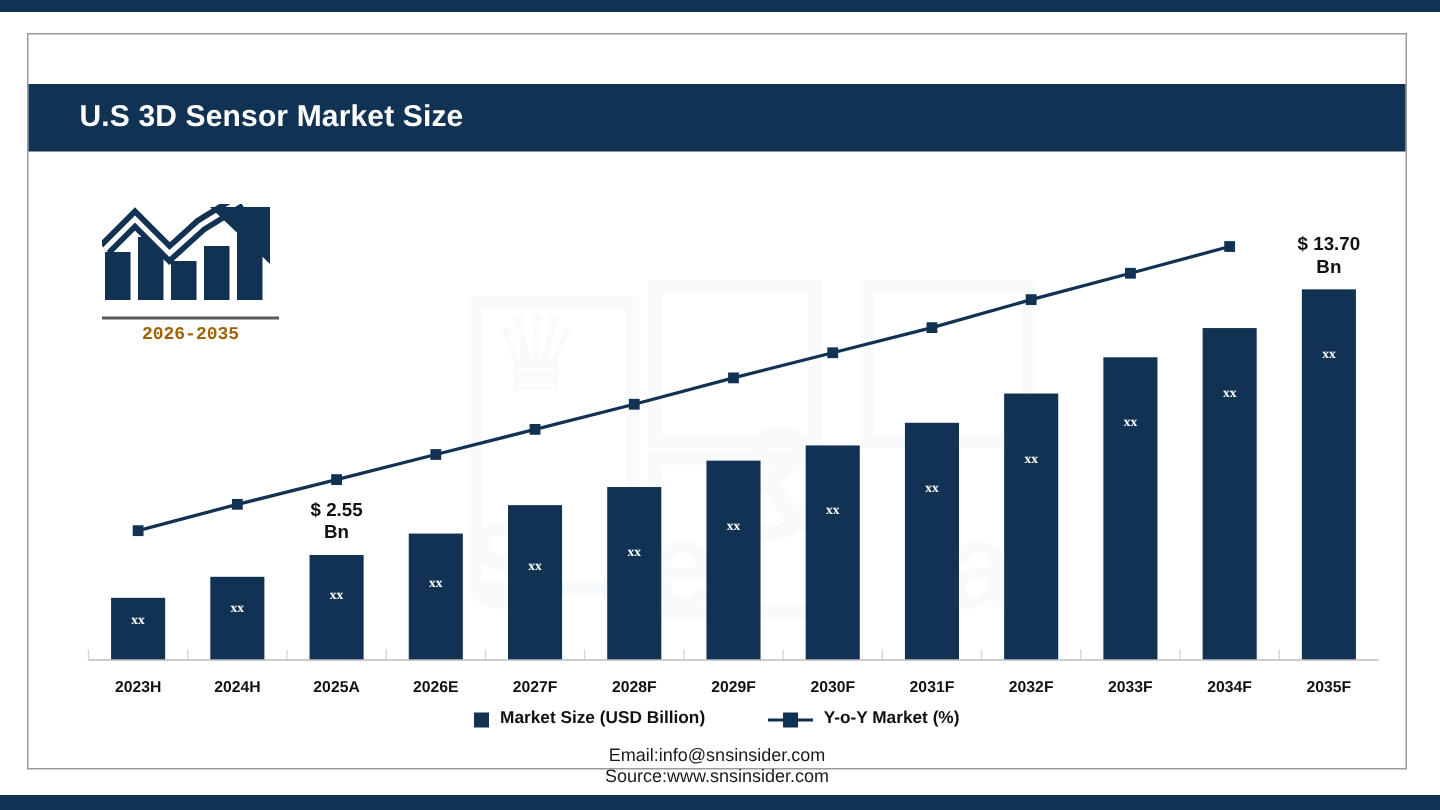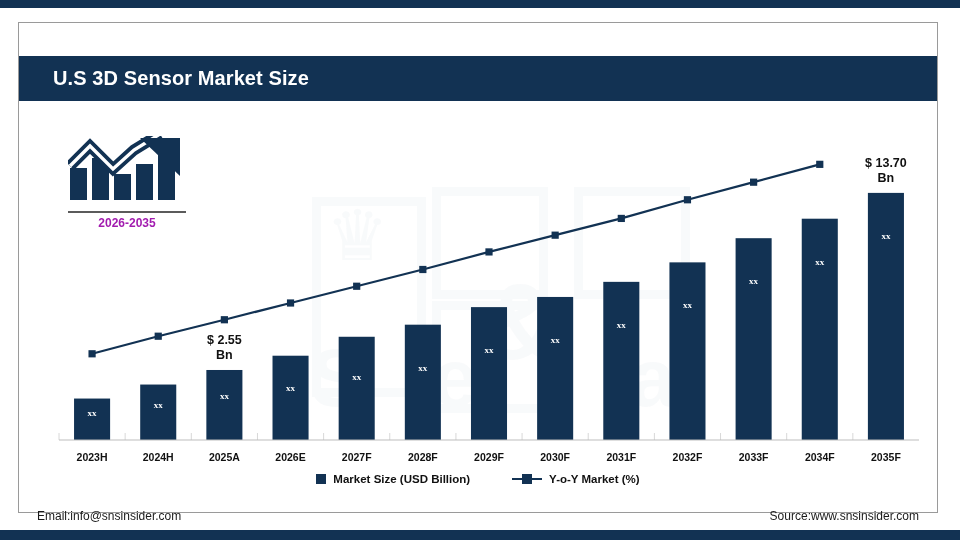--- a/index.html
+++ b/index.html
@@ -56,21 +56,21 @@
   }
   .cagr-icon{display:block;margin:0 auto;}
   .cagr-main{
     font-size:21px;font-weight:bold;color:#111111;
     margin-top:2px;letter-spacing:-.2px;
   }
   .cagr-rule{
     width:118px;height:2px;background:#5b5b5b;
     margin:3px auto 3px auto;
   }
-  .cagr-years{font-size:12px;font-weight:bold;color:#a21caf;}
+  .cagr-years{font-size:12px;font-weight:bold;color:#a16207;font-family:Liberation Mono, monospace;}
 
   
   .chart-svg{position:absolute;left:0;top:0;}
 
   .bar{fill:#123253;}
   .bar-lbl{
     fill:#ffffff;font-size:9px;font-weight:bold;
     text-anchor:middle;font-family:"Liberation Serif","DejaVu Serif",serif;
   }
   .axis-line{stroke:#bdbdbd;stroke-width:1;}
@@ -85,41 +85,41 @@
     fill:#111111;font-size:12.5px;font-weight:bold;
     text-anchor:middle;
   }
 
   
   .legend{
     position:absolute;left:0;top:450px;
     width:918px;
     display:flex;justify-content:center;align-items:center;gap:42px;
   }
-  .leg-item{display:flex;align-items:center;gap:7px;}
+  .leg-item{display:flex;align-items:flex-end;gap:7px;}
   .leg-sq{width:10px;height:10px;background:#123253;display:block;}
   .leg-line{
     position:relative;width:30px;height:10px;display:block;
   }
   .leg-line::before{
     content:"";position:absolute;left:0;top:4px;
     width:30px;height:2.4px;background:#123253;
   }
   .leg-line::after{
     content:"";position:absolute;left:10px;top:0px;
     width:10px;height:10px;background:#123253;
   }
   .leg-txt{font-size:11.5px;font-weight:bold;color:#111111;}
 
   
   .footer{
     position:absolute;left:0;top:473px;
     width:918px;height:40px;
-    display:flex;align-items:center;justify-content:space-between;
-    padding:0 18px;box-sizing:border-box;
+    display:flex;align-items:center;
+    padding:0 18px;box-sizing:border-box;flex-direction:column;
   }
   .foot-txt{font-size:12px;color:#1a1a1a;}
 </style>
 </head>
 <body>
 
 <div class="band band-top"></div>
 <div class="band band-bottom"></div>
 
 <div class="frame">

